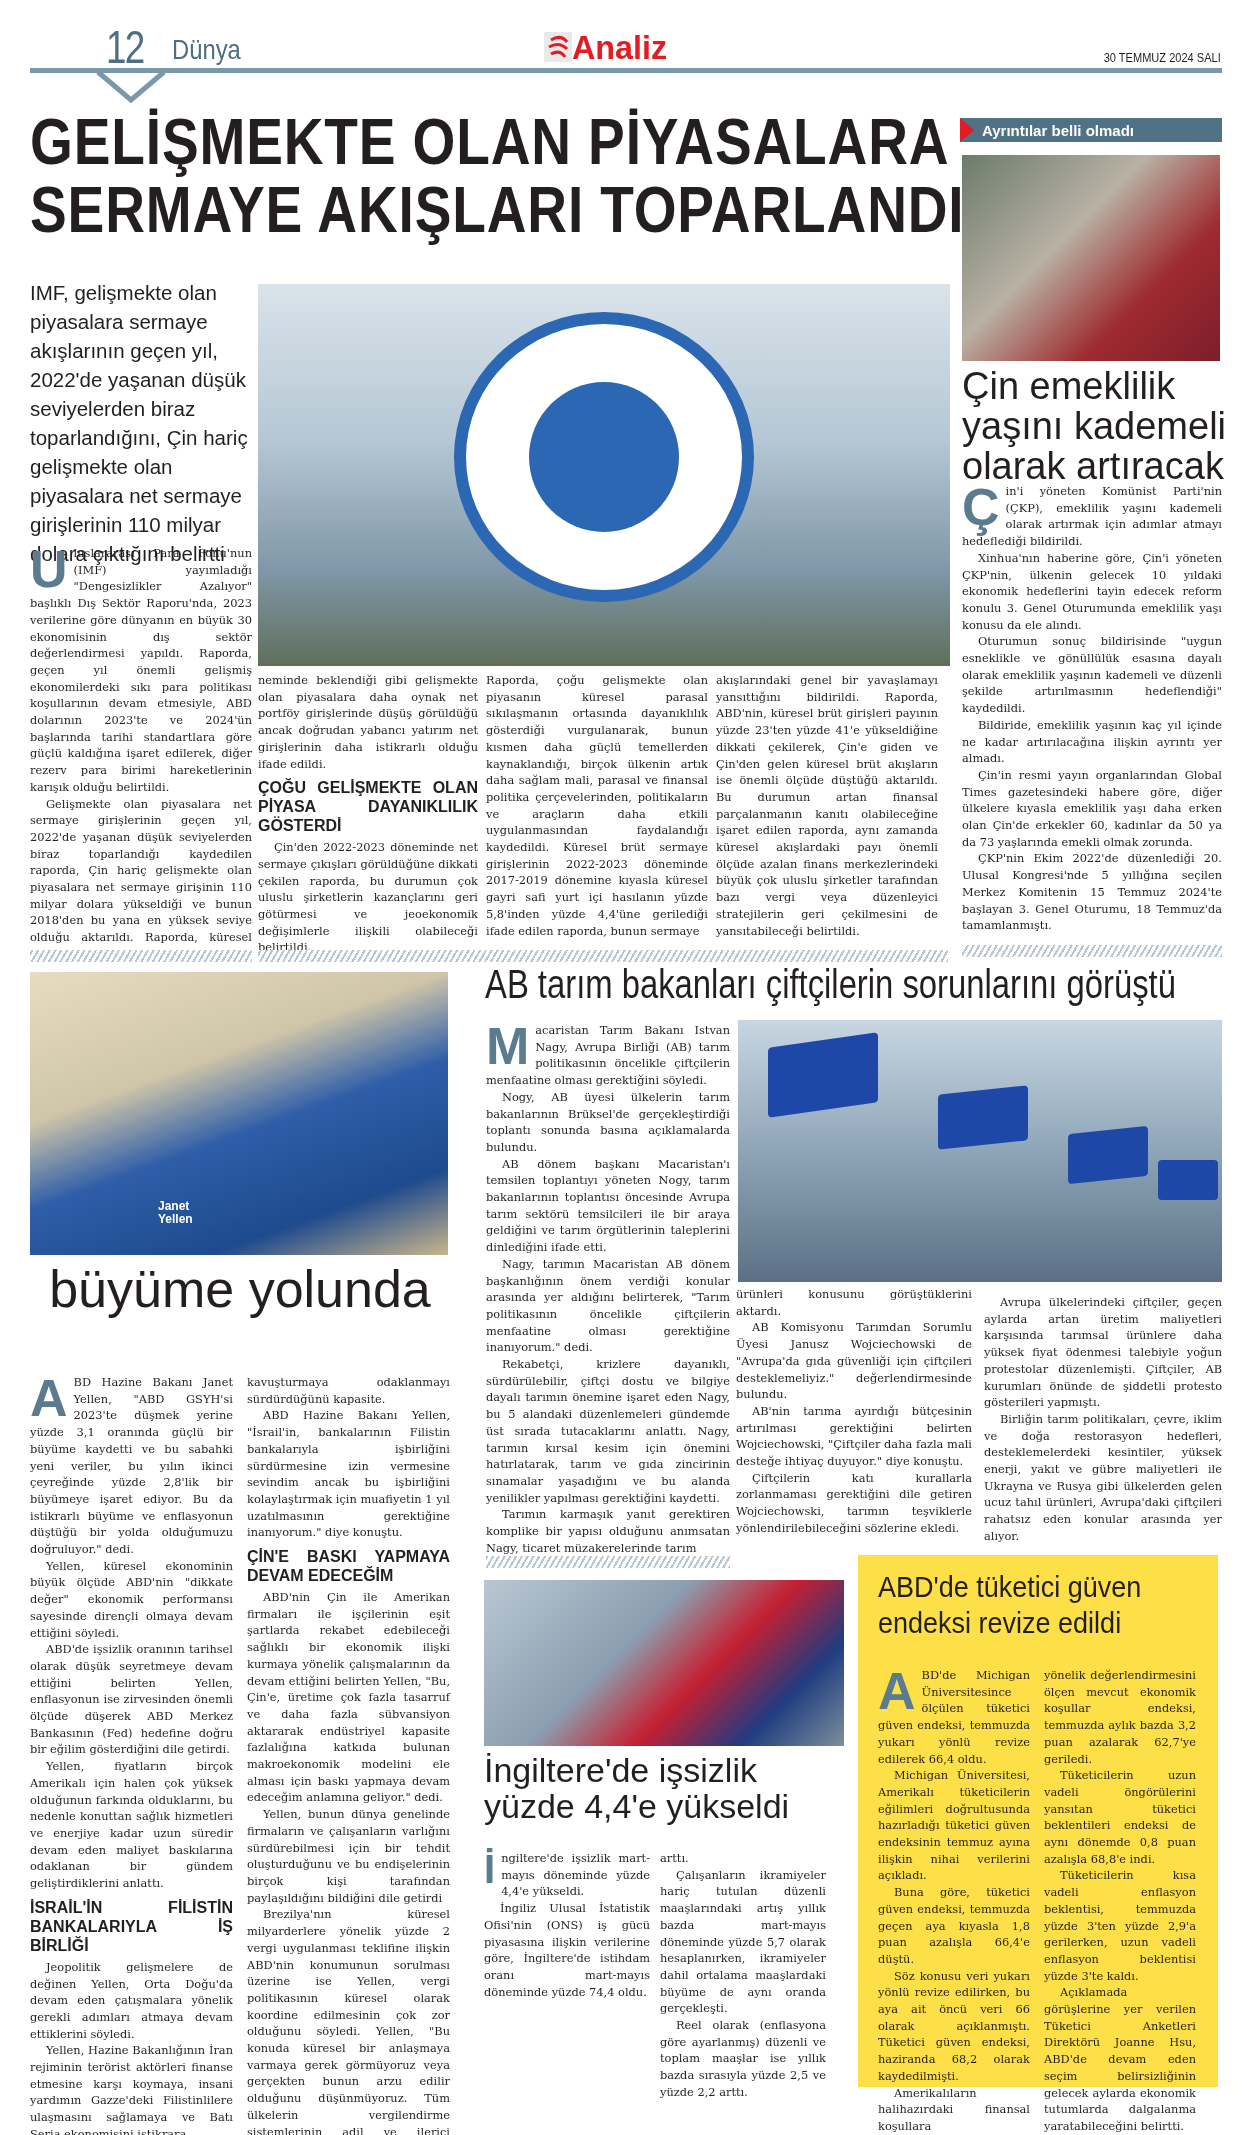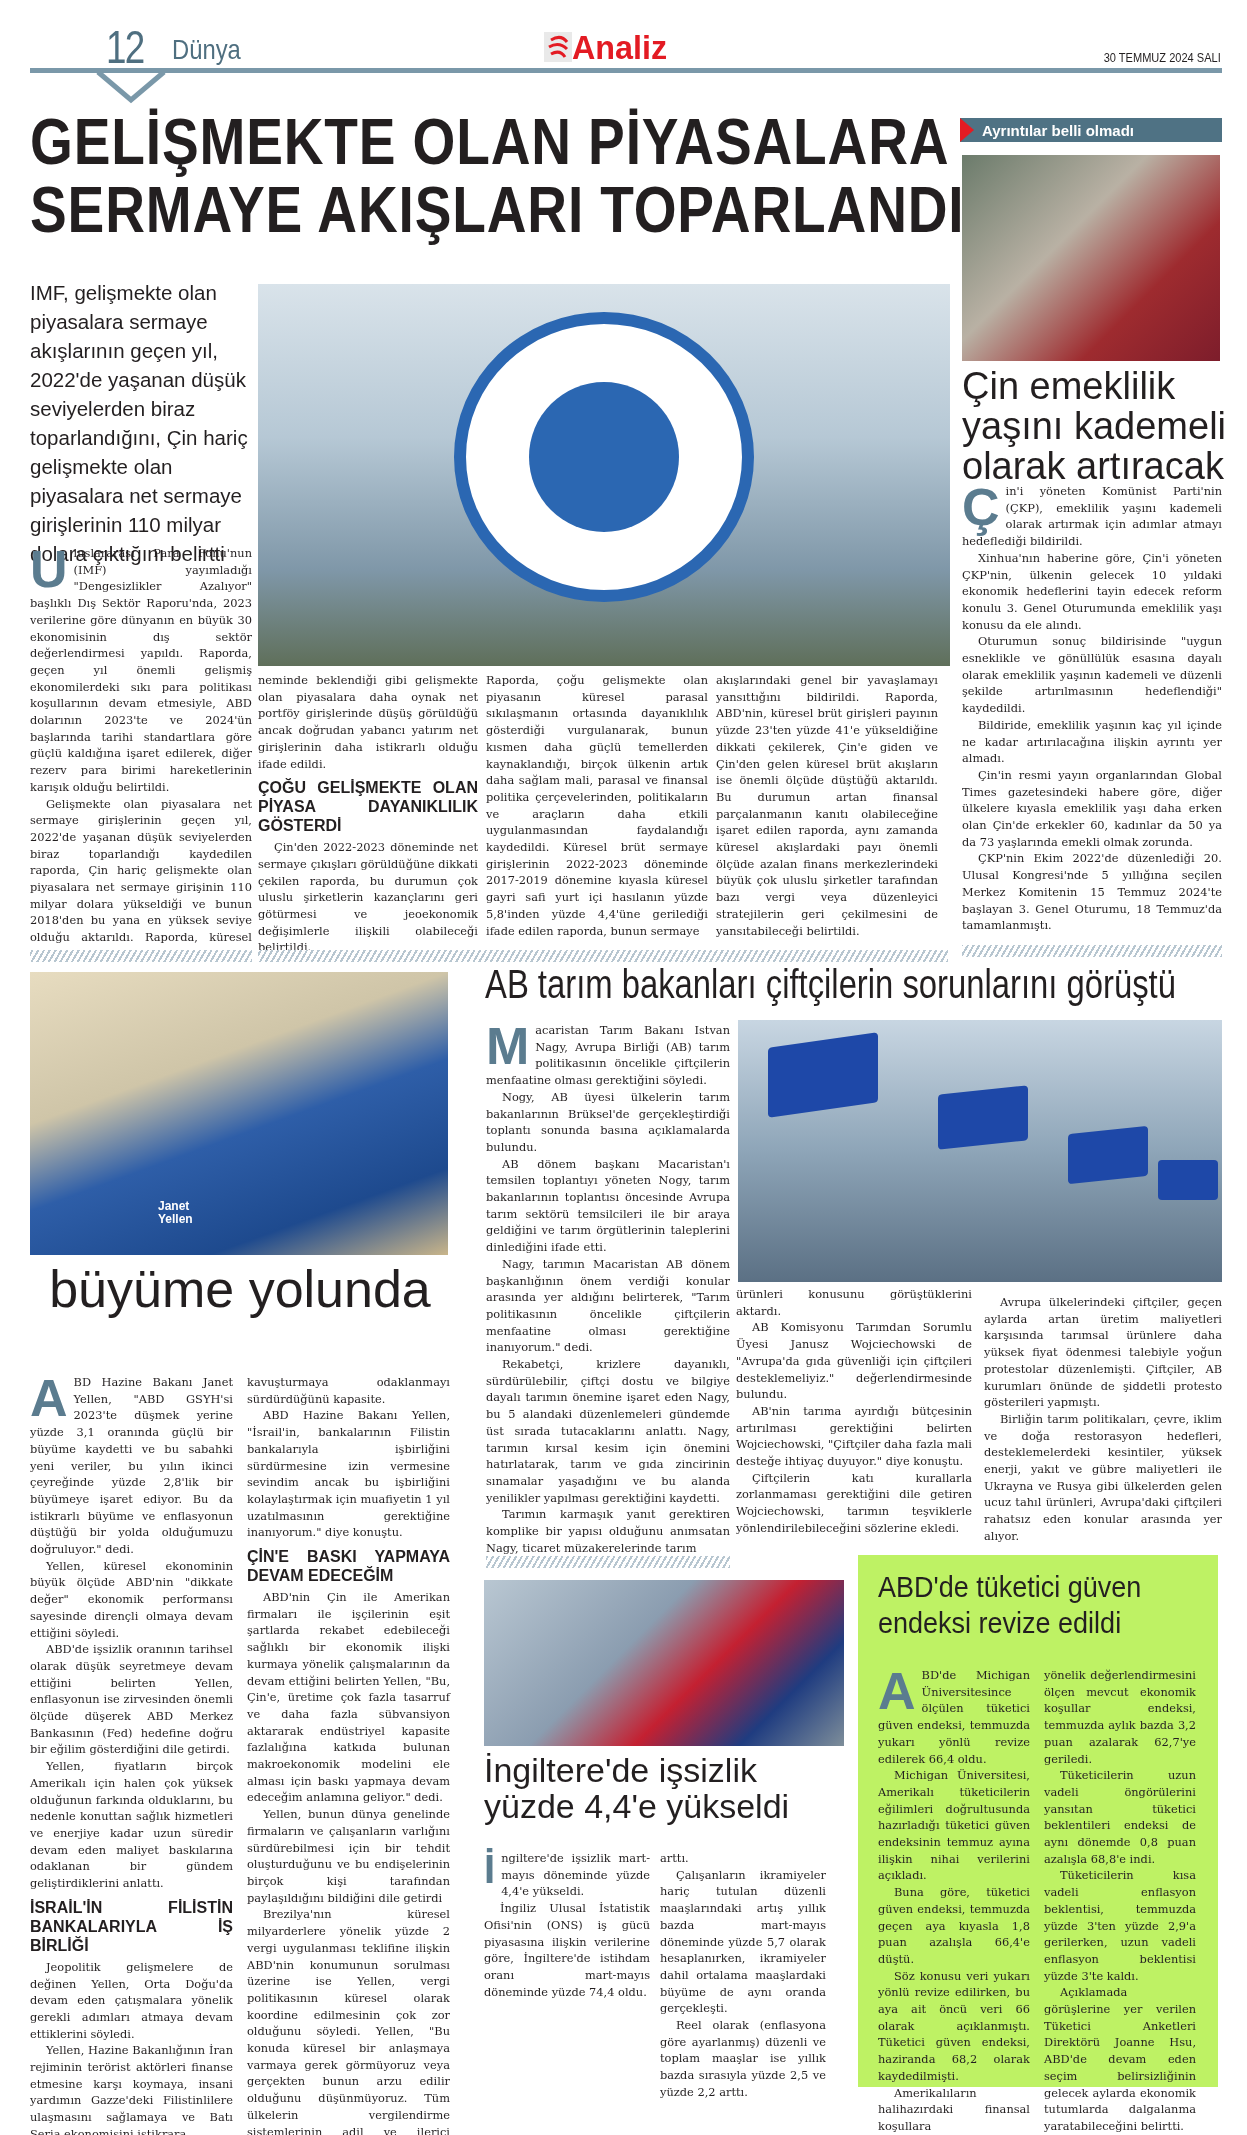--- a/index.html
+++ b/index.html
@@ -50,21 +50,21 @@
   
   .ab-head { left: 485px; top: 962px; width: 740px; font-family: "Liberation Sans", sans-serif; font-size: 40px; line-height: 44px; color: #231f20; white-space: nowrap; transform: scaleX(0.82); transform-origin: left; }
   .ab-photo { left: 738px; top: 1020px; width: 484px; height: 262px; background: linear-gradient(180deg, #c8d6e2 0%, #8ea5b8 50%, #5b7084 100%); }
   .flag { position: absolute; background: #1e48a8; border-radius: 4px; }
 
   
   .uk-photo { left: 484px; top: 1580px; width: 360px; height: 166px; background: linear-gradient(135deg, #b9c7d2 0%, #8b9db0 40%, #c42031 60%, #1f3c80 80%, #7e8e9a 100%); }
   .uk-head { left: 484px; top: 1752px; width: 380px; font-family: "Liberation Sans", sans-serif; font-size: 34px; line-height: 36px; color: #231f20; }
 
   
-  .cons-box { left: 858px; top: 1555px; width: 360px; height: 532px; background: #bef264; }
+  .cons-box { left: 858px; top: 1555px; width: 360px; height: 532px; background: #fde047; }
   .cons-head { position: absolute; left: 20px; top: 14px; width: 330px; font-family: "Liberation Sans", sans-serif; font-size: 30px; line-height: 36px; color: #231f20; transform: scaleX(0.9); transform-origin: left; }
 </style>
 </head>
 <body>
 
 <div class="abs hdr-line"></div>
 <svg class="abs" style="left:96px;top:70px" width="70" height="34">
   <polyline points="2,2 35,30 68,2" fill="none" stroke="#7a98a9" stroke-width="5"></polyline>
 </svg>
 <div class="abs page-num">12</div>

